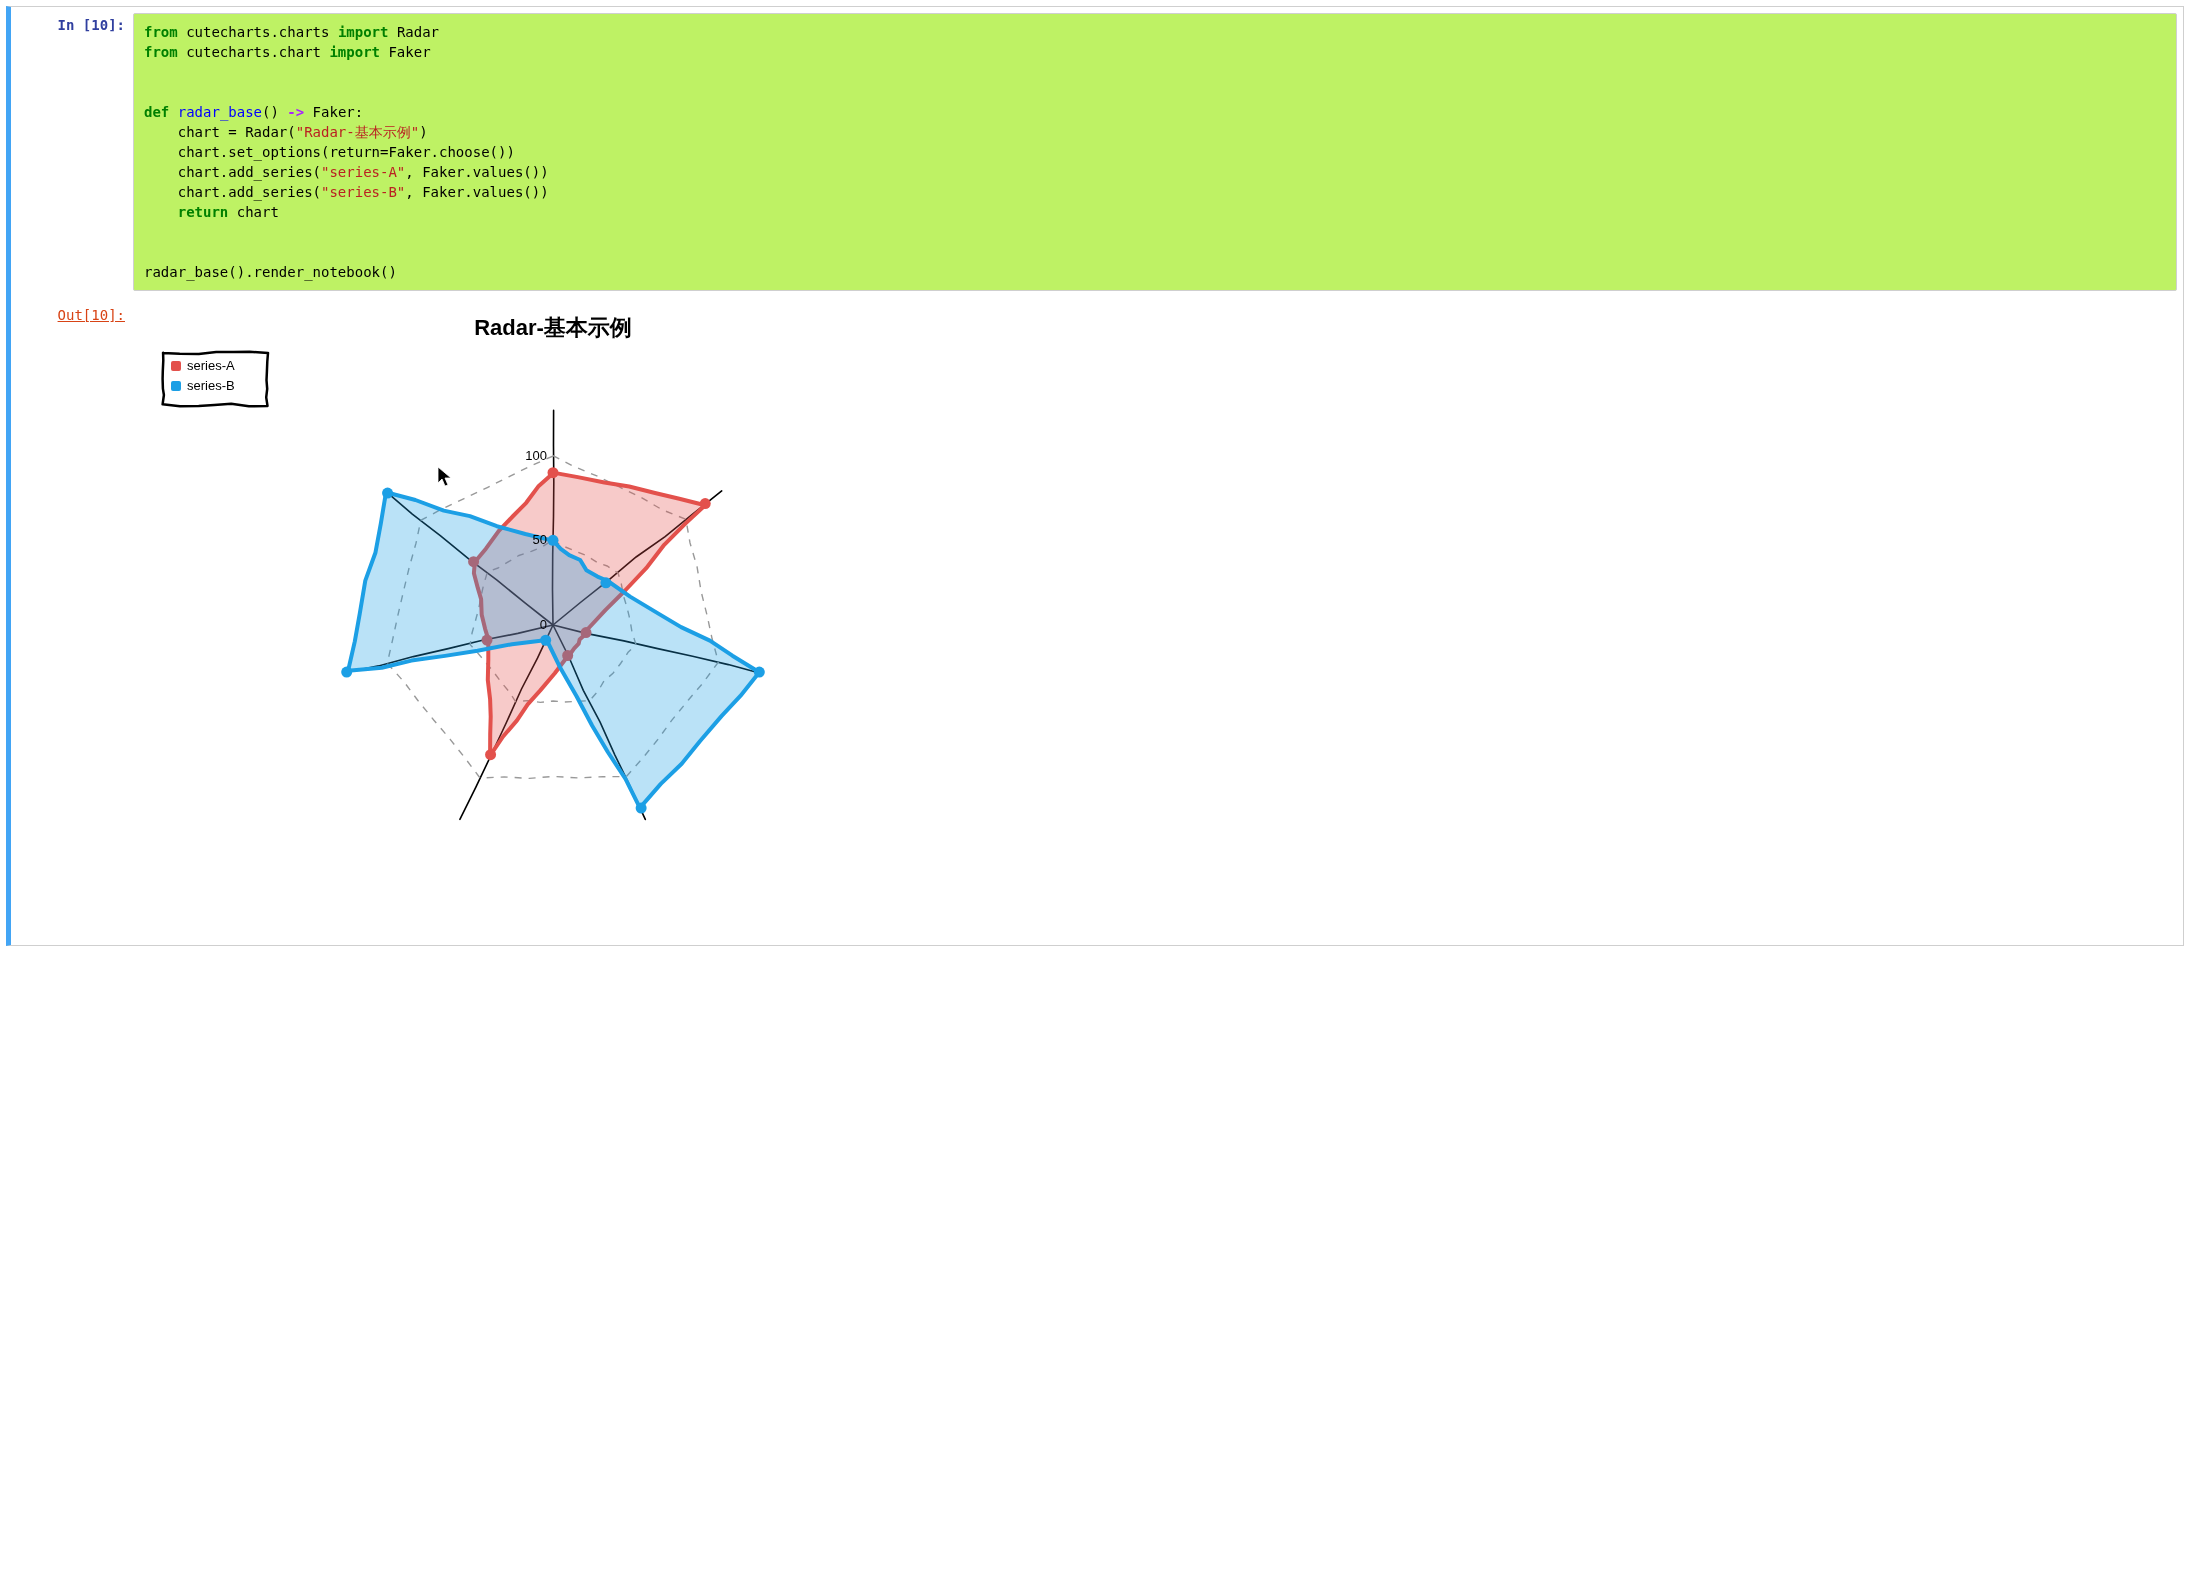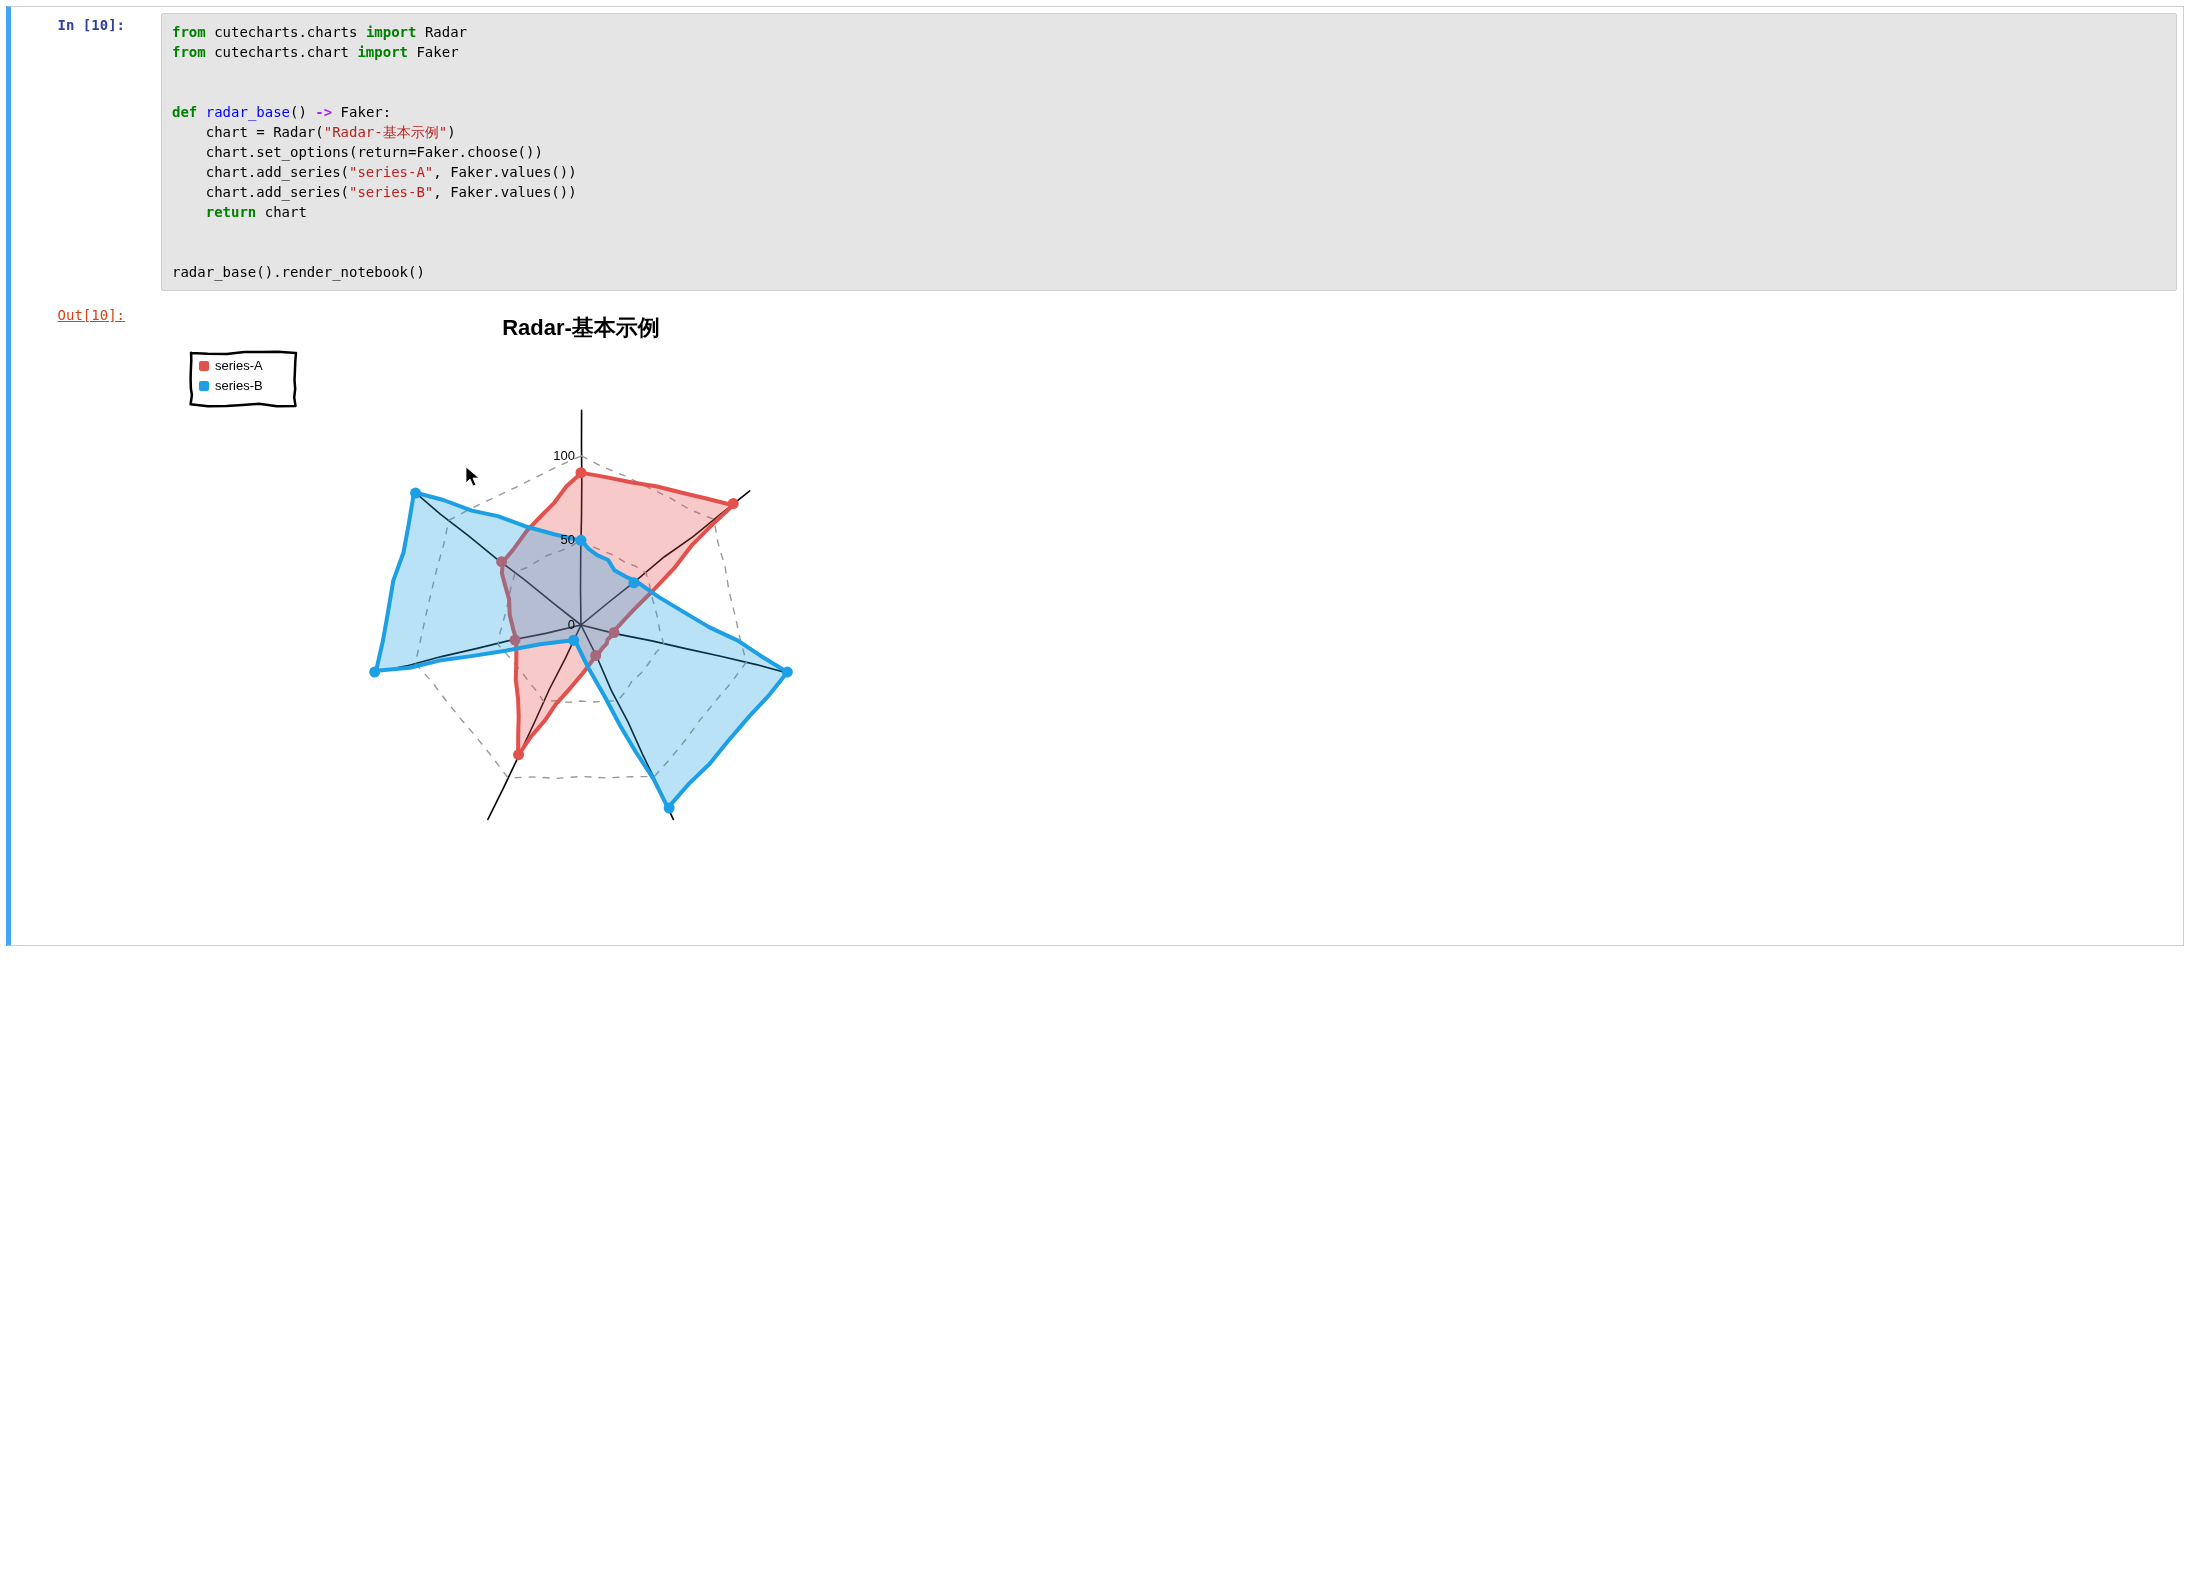--- a/index.html
+++ b/index.html
@@ -15,38 +15,37 @@
     border-left: 5px solid #42A5F5;
     margin: 6px;
     padding: 0;
     box-sizing: border-box;
     width: calc(100% - 12px);
     min-height: 940px;
   }
   .cell-row {
     display: flex;
     align-items: flex-start;
-    gap: 28px;
   }
   .prompt {
     width: 112px;
     flex-shrink: 0;
     text-align: right;
     padding: 8px 8px 4px 2px;
     font-family: Menlo, Monaco, "DejaVu Sans Mono", Consolas, monospace;
     font-size: 14px;
     line-height: 20px;
     white-space: nowrap;
   }
   .prompt-in  { color: #303F9F; font-weight: bold; }
   .prompt-out { color: #D84315; text-decoration: underline; }
   .code-area {
     flex: 1;
     margin: 6px 6px 6px 0;
-    background: #e5e5e5;
+    background: #bef264;
     border: 1px solid #cfcfcf;
     border-radius: 2px;
     padding: 8px 10px;
     box-sizing: border-box;
   }
   .code {
     margin: 0;
     font-family: Menlo, Monaco, "DejaVu Sans Mono", Consolas, monospace;
     font-size: 14px;
     line-height: 20px;

